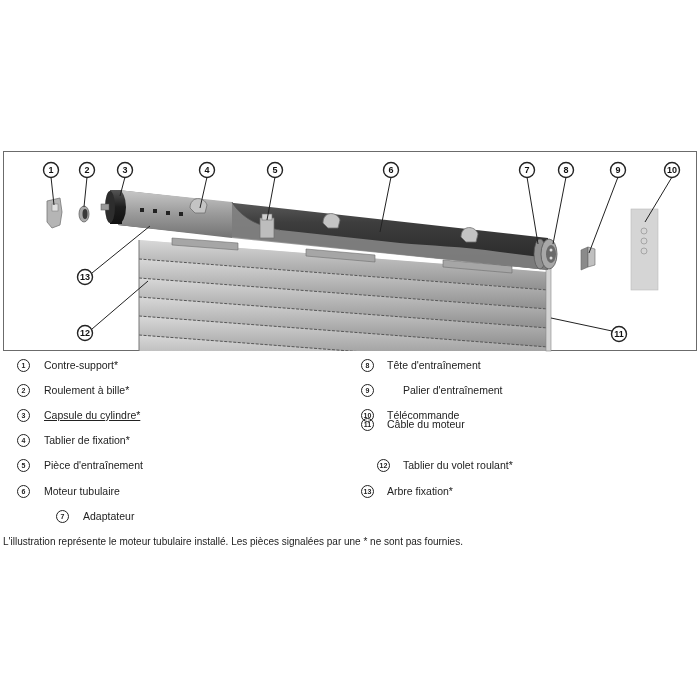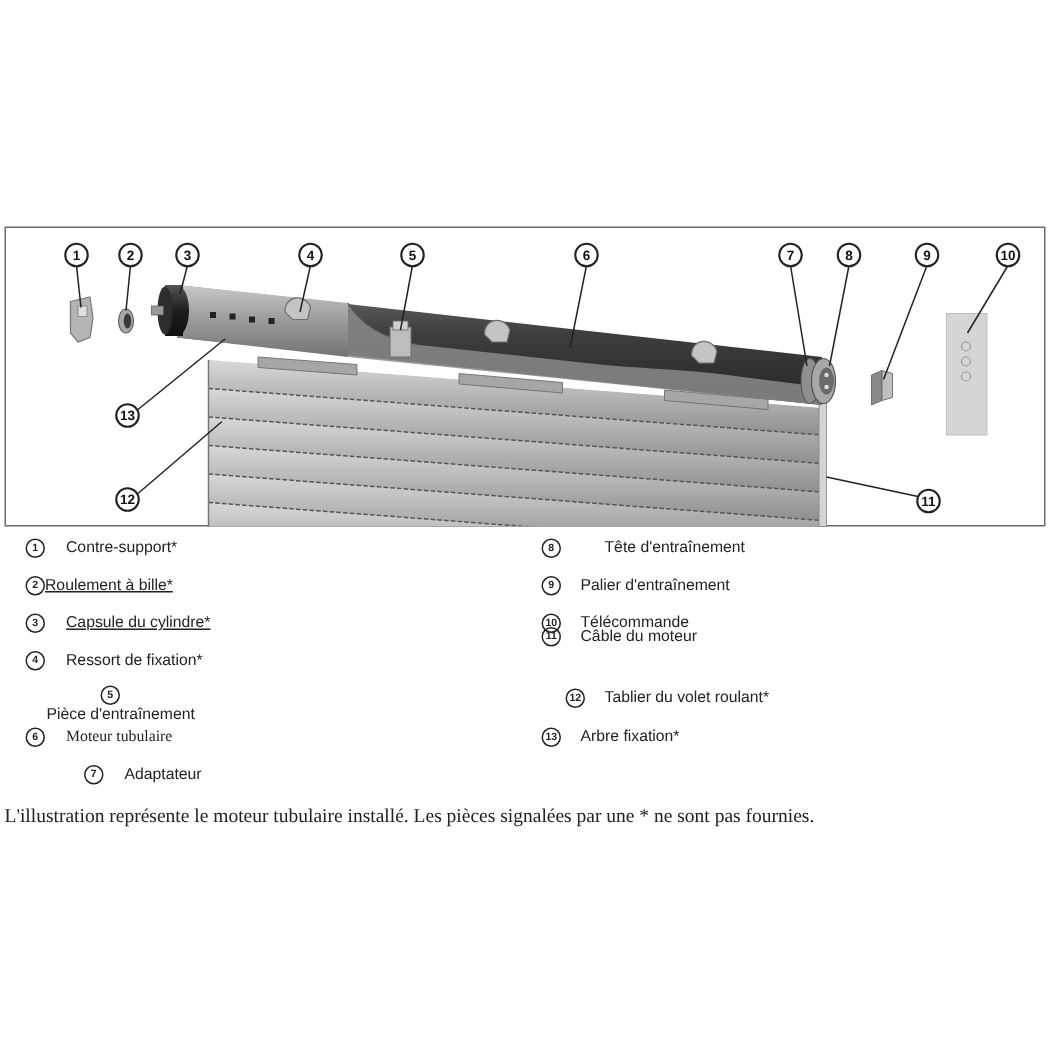--- a/index.html
+++ b/index.html
@@ -6,21 +6,21 @@
     body { width: 700px; height: 700px; position: relative; overflow: hidden;
            font-family: "Liberation Sans", sans-serif; color: #1a1a1a; }
     #diagram-frame { position: absolute; left: 3px; top: 151px; width: 694px; height: 200px;
                      box-sizing: border-box; border: 1px solid #6b6b6b; background: #ffffff; }
     #diagram-svg { position: absolute; left: 0; top: 0; }
     .legend-item { position: absolute; height: 16px; display: flex; align-items: center; }
     .legend-num { width: 13px; height: 13px; border: 1.3px solid #222; border-radius: 50%;
                   box-sizing: border-box; display: flex; align-items: center; justify-content: center;
                   font-size: 7px; font-weight: bold; color: #222; flex-shrink: 0; }
     .legend-label { font-size: 10.5px; color: #222; white-space: nowrap; }
-    #footnote { position: absolute; left: 3px; top: 536px; font-size: 13px; color: #222; white-space: nowrap; font-family: Liberation Serif, serif; }
+    #footnote { position: absolute; left: 3px; top: 536px; font-size: 10px; color: #222; white-space: nowrap; }
     .callout-text { font-family: "Liberation Sans", sans-serif; font-weight: bold; font-size: 9px; fill: #111; }
   </style>
 </head>
 <body>
 
 <div id="diagram-frame"></div>
 
 <svg id="diagram-svg" width="700" height="360" viewBox="0 0 700 360">
   <defs>
     <linearGradient id="slatGrad" x1="0" y1="0" x2="0" y2="1">
@@ -211,52 +211,52 @@
   </g>
 </svg>
 
 <div>
   <div class="legend-item" style="left:17px; top:357px;">
     <span class="legend-num">1</span>
     <span class="legend-label" style="margin-left:14px;">Contre-support*</span>
   </div>
   <div class="legend-item" style="left:17px; top:382px;">
     <span class="legend-num">2</span>
-    <span class="legend-label" style="margin-left:0;text-decoration:underline;">Roulement à bille*</span>
+    <span class="legend-label" style="margin-left:14px;">Roulement à bille*</span>
   </div>
   <div class="legend-item" style="left:17px; top:407px;">
     <span class="legend-num">3</span>
     <span class="legend-label" style="margin-left:14px;text-decoration:underline;">Capsule du cylindre*</span>
   </div>
   <div class="legend-item" style="left:17px; top:432px;">
     <span class="legend-num">4</span>
-    <span class="legend-label" style="margin-left:14px;">Ressort de fixation*</span>
-  </div>
-  <div class="legend-item" style="left:17px; top:457px;flex-direction:column;">
+    <span class="legend-label" style="margin-left:14px;">Tablier de fixation*</span>
+  </div>
+  <div class="legend-item" style="left:17px; top:457px;">
     <span class="legend-num">5</span>
     <span class="legend-label" style="margin-left:14px;">Pièce d'entraînement</span>
   </div>
   <div class="legend-item" style="left:17px; top:483px;">
     <span class="legend-num">6</span>
-    <span class="legend-label" style="margin-left:14px;font-family:Liberation Serif, serif;">Moteur tubulaire</span>
+    <span class="legend-label" style="margin-left:14px;">Moteur tubulaire</span>
   </div>
   <div class="legend-item" style="left:17px; top:508px;margin-left:39px;">
     <span class="legend-num">7</span>
     <span class="legend-label" style="margin-left:14px;">Adaptateur</span>
   </div>
 </div>
 
 <div>
   <div class="legend-item" style="left:361px; top:357px;">
     <span class="legend-num">8</span>
-    <span class="legend-label" style="margin-left:29px;">Tête d'entraînement</span>
+    <span class="legend-label" style="margin-left:13px;">Tête d'entraînement</span>
   </div>
   <div class="legend-item" style="left:361px; top:382px;">
     <span class="legend-num">9</span>
-    <span class="legend-label" style="margin-left:13px;">Palier d'entraînement</span>
+    <span class="legend-label" style="margin-left:29px;">Palier d'entraînement</span>
   </div>
   <div class="legend-item" style="left:361px; top:407px;">
     <span class="legend-num">10</span>
     <span class="legend-label" style="margin-left:13px;">Télécommande</span>
   </div>
   <div class="legend-item" style="left:361px; top:416px;">
     <span class="legend-num">11</span>
     <span class="legend-label" style="margin-left:13px;">Câble du moteur</span>
   </div>
   <div class="legend-item" style="left:377px; top:457px;">

